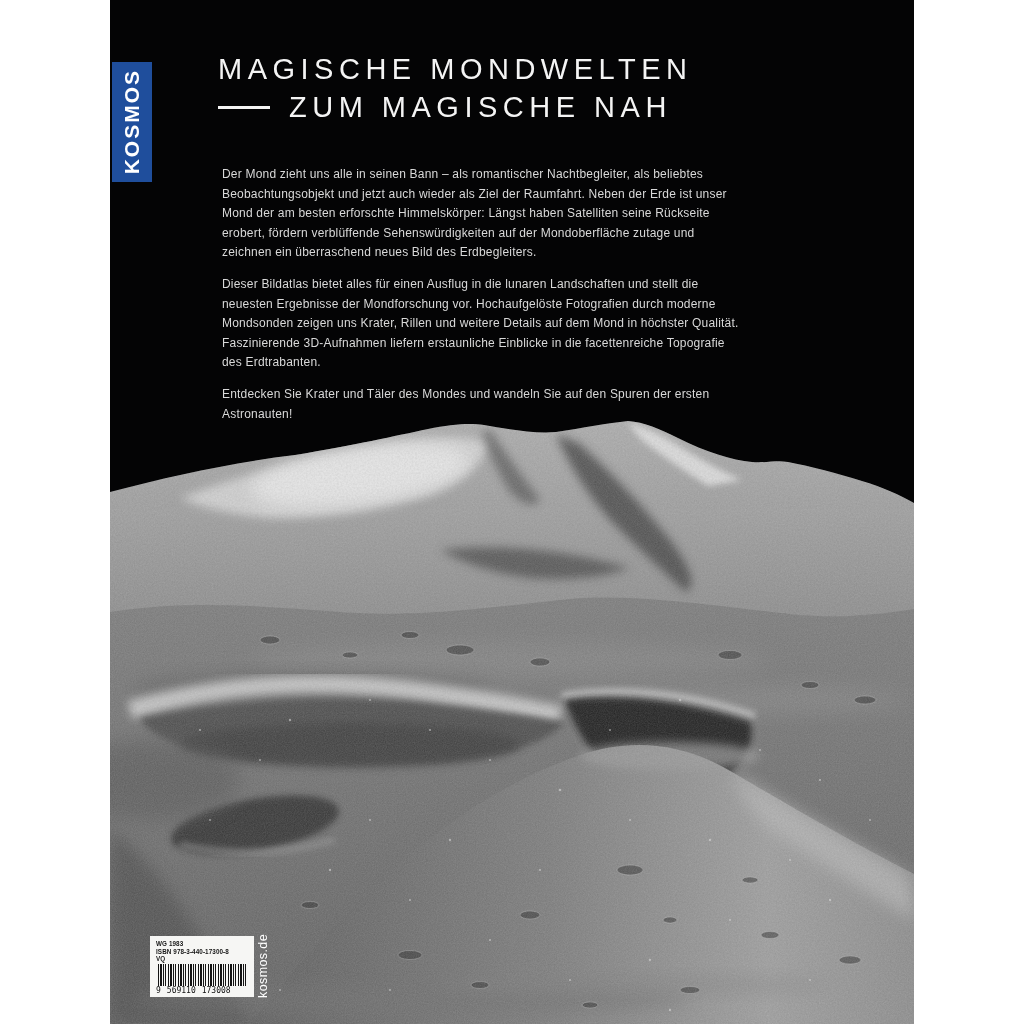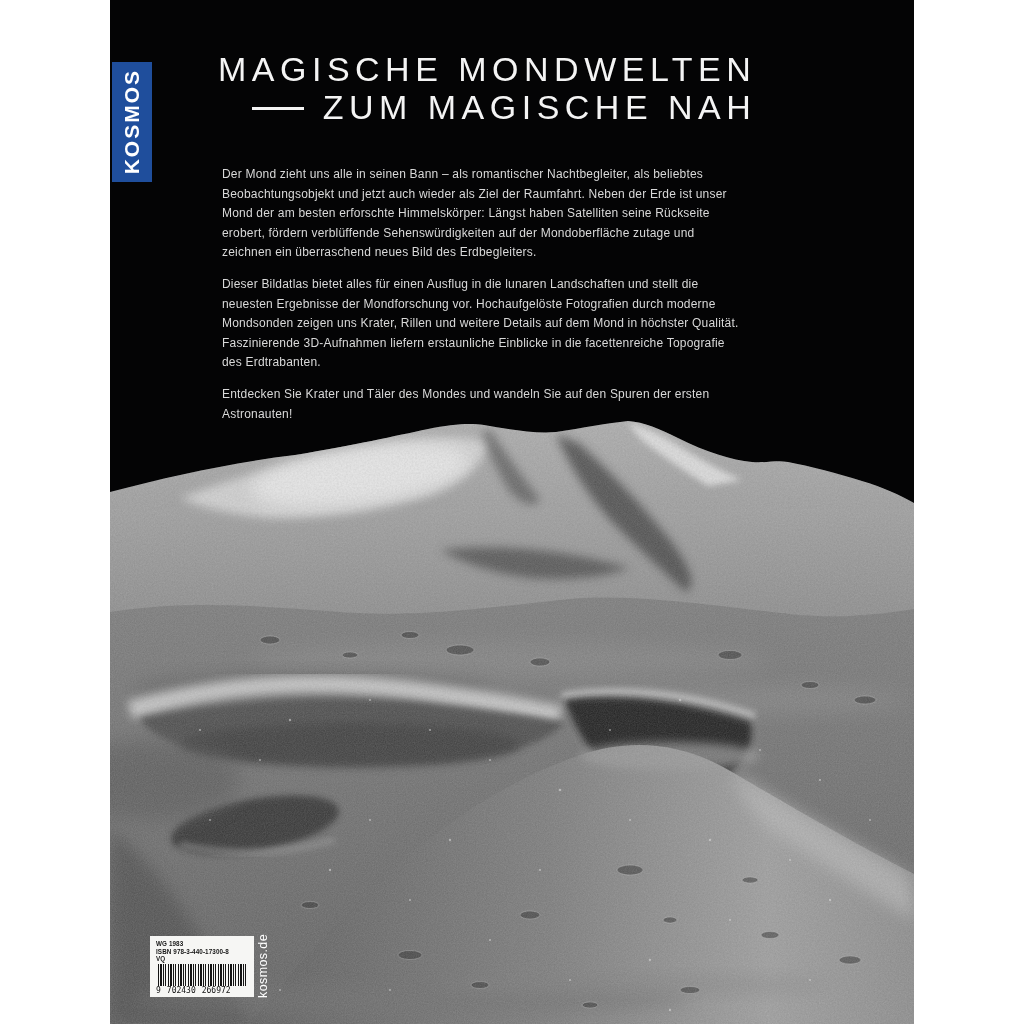--- a/index.html
+++ b/index.html
@@ -16,21 +16,21 @@
     position:absolute;left:2px;top:62px;width:40px;height:120px;
     background:#1f4e9c;display:flex;align-items:center;justify-content:center;
   }
   .kosmos-logo span{
     writing-mode:vertical-rl;transform:rotate(180deg);
     color:#ffffff;font-weight:700;font-size:21px;letter-spacing:2px;
   }
   
   .headline{position:absolute;left:108px;top:50px;color:#f4f4f4;}
   .headline .h1,.headline .h2{
-    font-size:34px;line-height:38px;letter-spacing:5.5px;font-weight:400;white-space:nowrap;text-align:right;
+    font-size:29px;line-height:38px;letter-spacing:5.5px;font-weight:400;white-space:nowrap;
   }
   .dash{
     display:inline-block;width:52px;height:3px;background:#f4f4f4;
     vertical-align:middle;margin:0 19px 4px 0;
   }
   
   .blurb{position:absolute;left:112px;top:153px;width:522px;color:#d9d9d9;}
   .blurb p{
     margin:12px 0 7px 0;font-size:12px;line-height:19.6px;letter-spacing:0.2px;font-weight:400;
   }
@@ -222,20 +222,20 @@
     </svg>
   </div>
 
   <div class="barcode-label">
     <div class="bl-line">WG 1983</div>
     <div class="bl-line">ISBN 978-3-440-17300-8</div>
     <div class="bl-line">VQ</div>
     <div class="bars"></div>
     <div class="digits">
       <span>9</span>
-      <span>702430</span>
-      <span>266972</span>
+      <span>569110</span>
+      <span>173008</span>
     </div>
   </div>
 
   <div class="kosmos-de">kosmos.de</div>
 
 </div>
 
 </body></html>

